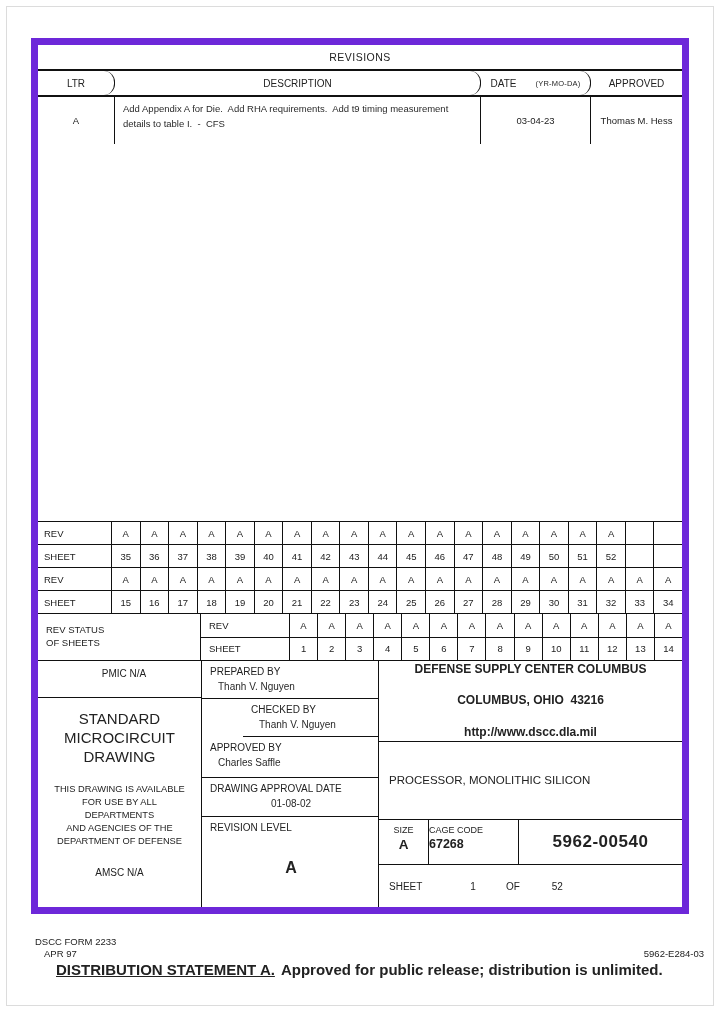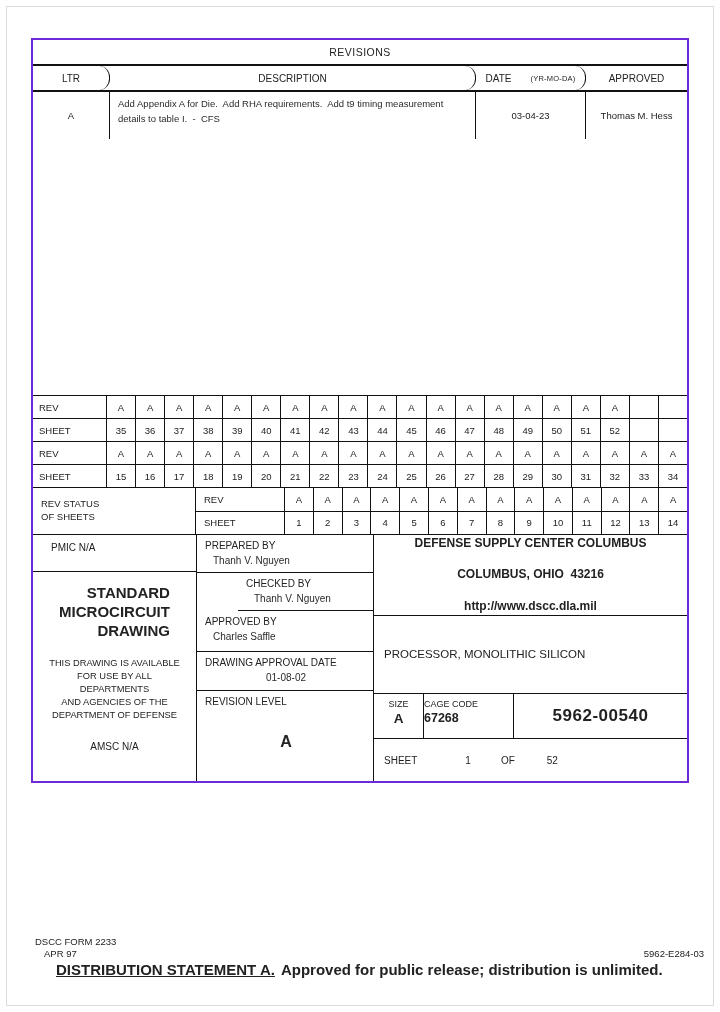--- a/index.html
+++ b/index.html
@@ -3,22 +3,22 @@
 <meta charset="utf-8">
 <style>
   html,body { margin:0; padding:0; background:#fff; }
   .sheet {
     position:relative; width:720px; height:1012px; background:#fff;
     font-family:"Liberation Sans", sans-serif; color:#222; overflow:hidden;
   }
   .page-edge { position:absolute; inset:6px; border:1px solid #dcdcdc; pointer-events:none; }
 
   .main-box {
-    position:absolute; left:31px; top:38px; width:658px; height:745px;
-    border:2px solid #6d28d9; box-sizing:border-box;
+    position:absolute; left:31px; top:38px; width:658px; height:876px;
+    border:7px solid #6d28d9; box-sizing:border-box;
     display:flex; flex-direction:column;
   }
 
   
   .rev-title {
     flex:0 0 24px; border-bottom:2px solid #111;
     display:flex; align-items:center; justify-content:center;
     font-size:10.5px; letter-spacing:.5px;
   }
   .rev-headers {
@@ -63,23 +63,23 @@
   }
   .status-c-right { flex:1; display:flex; flex-direction:column; }
   .crow { flex:1; display:grid; grid-template-columns:88px repeat(14, 1fr); }
   .crow + .crow { border-top:1px solid #111; }
   .crow .rowlabel { display:flex; align-items:center; padding-left:8px; }
   .crow .cell:first-of-type { border-left:1px solid #111; }
 
   
   .bottom { flex:0 0 246px; border-top:1px solid #111; display:flex; }
   .bottom-left { width:163px; flex:0 0 163px; border-right:1px solid #111; display:flex; flex-direction:column; }
-  .pmic { flex:0 0 37px; border-bottom:1px solid #111; padding:7px 0 0 18px; font-size:10px; box-sizing:border-box; }
+  .pmic { flex:0 0 37px; border-bottom:1px solid #111; padding:7px 0 0 9px; font-size:10px; box-sizing:border-box;text-align:center; }
   .smd { flex:1; display:flex; flex-direction:column; align-items:center; text-align:center; }
-  .smd-title { margin-top:12px; font-weight:bold; font-size:15px; line-height:1.25;text-align:right; }
+  .smd-title { margin-top:12px; font-weight:normal; font-size:15px; line-height:1.25; }
   .availability { margin-top:17px; font-size:9.3px; line-height:1.4; }
   .availability .line { white-space:pre; }
   .amsc { margin-top:19px; font-size:10px; }
 
   .bottom-mid { width:176px; flex:0 0 176px; border-right:1px solid #111; display:flex; flex-direction:column; font-size:10px; }
   .sig-block { box-sizing:border-box; border-bottom:1px solid #111; padding:5px 6px 0 8px; }
   .sig-name { margin:4px 0 0 8px; color:#2a2a2a; }
   .blk-prepared { flex:0 0 38px; }
   .blk-checked  { flex:0 0 38px;margin-left:41px; }
   .blk-approved { flex:0 0 41px; }

